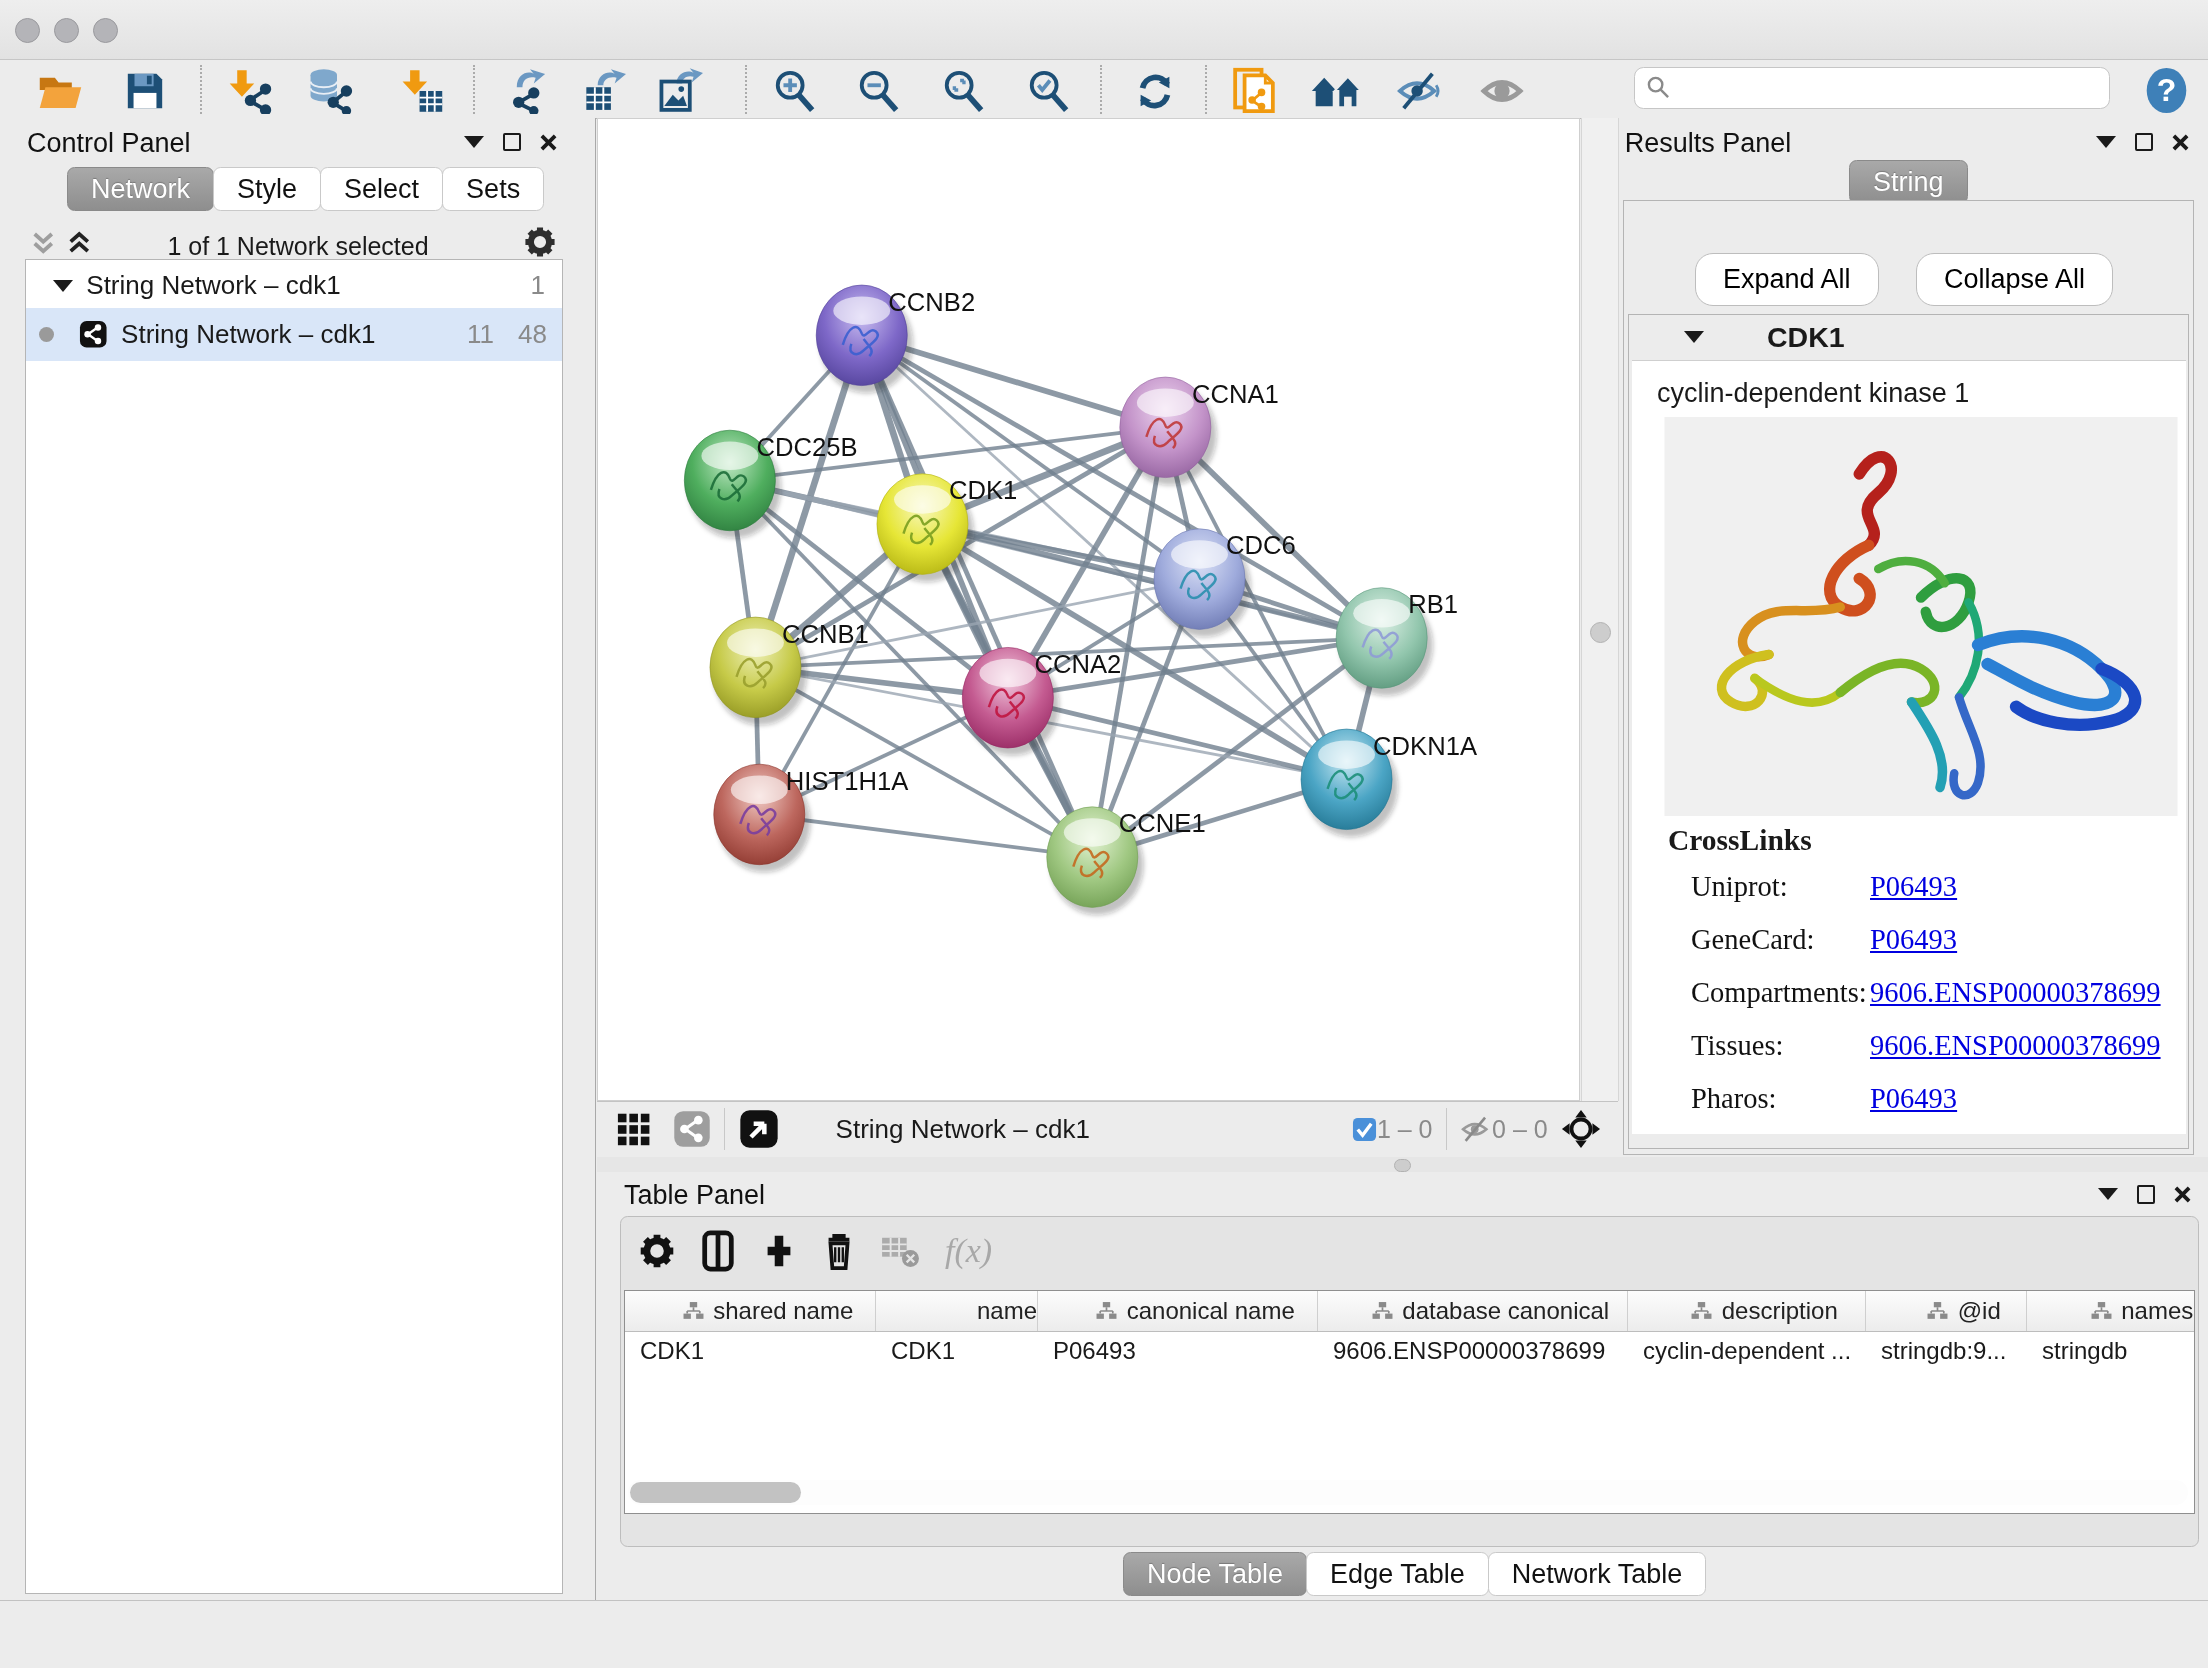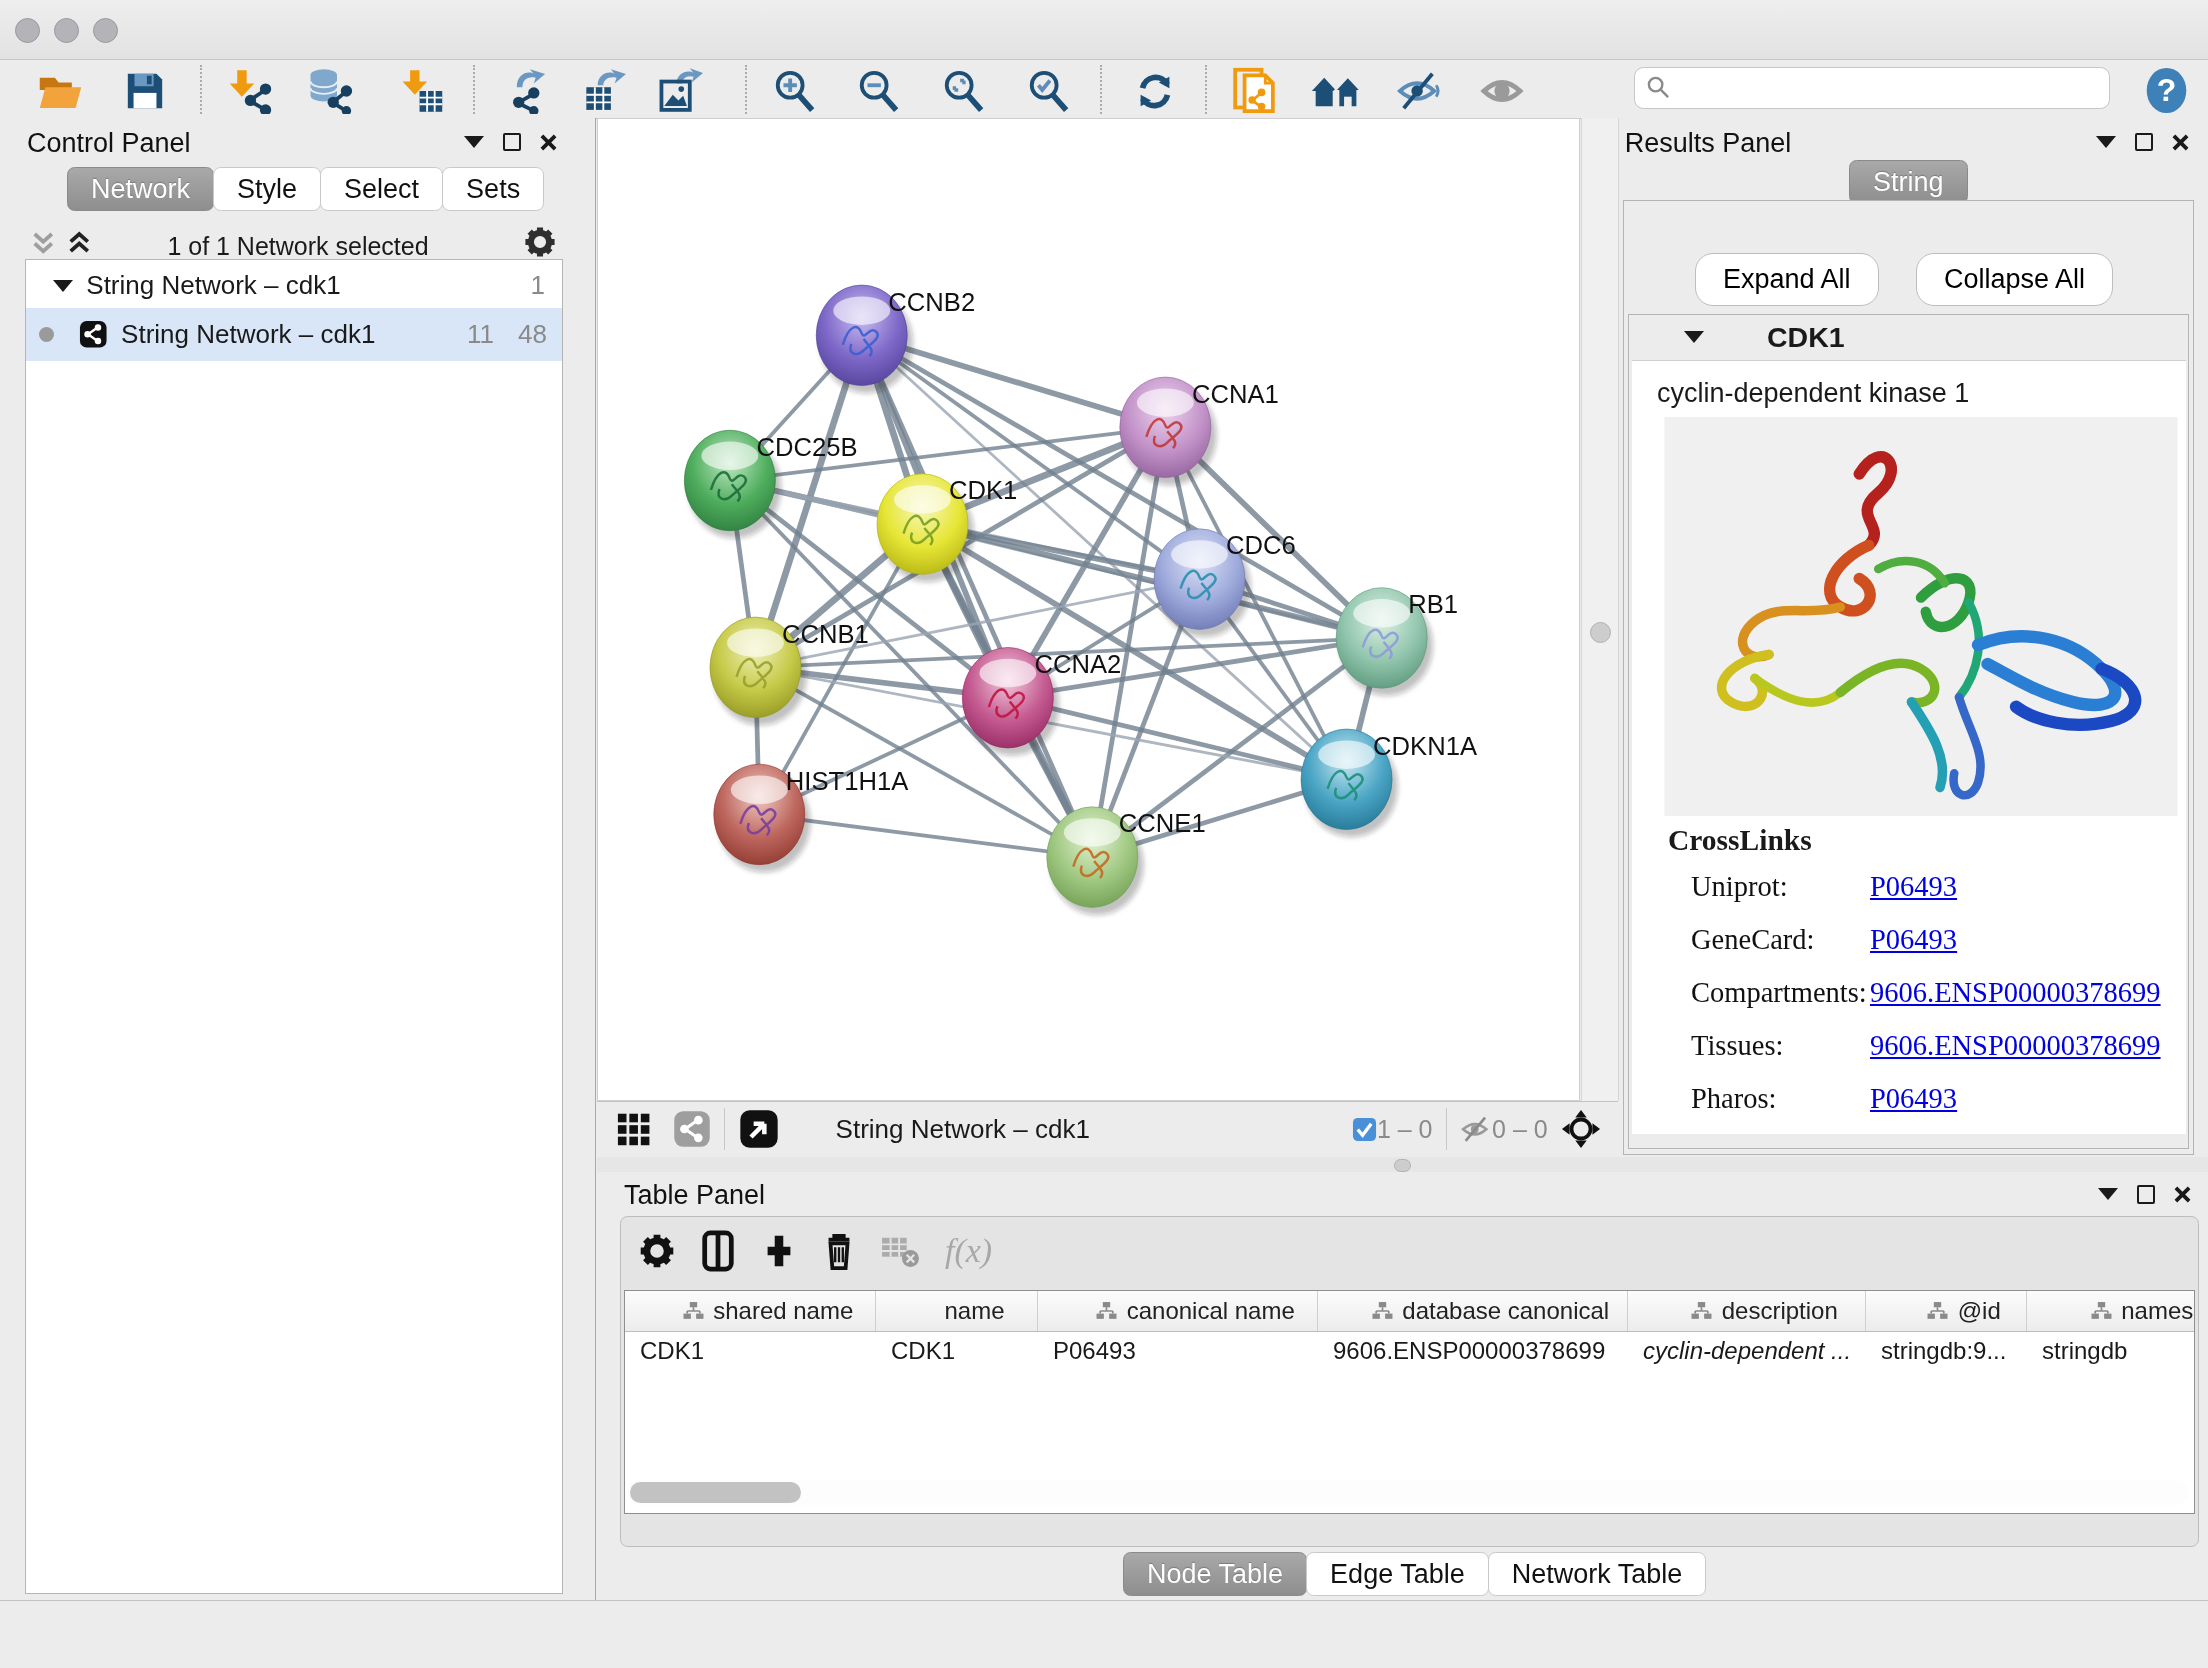--- a/index.html
+++ b/index.html
@@ -659,21 +659,21 @@
   <div id="tp-head">
       <div class="th" style="width: 251px;">
         <svg width="21" height="21" viewBox="0 0 20 20">
           <rect x="6.5" y="1" width="7" height="5" fill="#8a8a8a"></rect>
           <path d="M10 6 v3.5 M4 9.5 h12 M4 9.5 v2.5 M16 9.5 v2.5" stroke="#8a8a8a" stroke-width="1.6" fill="none"></path>
           <rect x="0.5" y="12" width="7" height="5" fill="#8a8a8a"></rect>
           <rect x="12.5" y="12" width="7" height="5" fill="#8a8a8a"></rect>
         </svg>
         <span>shared name</span>
       </div>
-      <div class="th" style="width: 162px;">
+      <div class="th" style="width: 162px; justify-content: flex-end;">
         <span>name</span>
       </div>
       <div class="th" style="width: 280px;">
         <svg width="21" height="21" viewBox="0 0 20 20">
           <rect x="6.5" y="1" width="7" height="5" fill="#8a8a8a"></rect>
           <path d="M10 6 v3.5 M4 9.5 h12 M4 9.5 v2.5 M16 9.5 v2.5" stroke="#8a8a8a" stroke-width="1.6" fill="none"></path>
           <rect x="0.5" y="12" width="7" height="5" fill="#8a8a8a"></rect>
           <rect x="12.5" y="12" width="7" height="5" fill="#8a8a8a"></rect>
         </svg>
         <span>canonical name</span>
@@ -713,21 +713,21 @@
           <rect x="12.5" y="12" width="7" height="5" fill="#8a8a8a"></rect>
         </svg>
         <span>namespace</span>
       </div>
     </div>
   <div id="tp-row">
       <div class="td" style="width: 251px;">CDK1</div>
       <div class="td" style="width: 162px;">CDK1</div>
       <div class="td" style="width: 280px;">P06493</div>
       <div class="td" style="width: 310px;">9606.ENSP00000378699</div>
-      <div class="td" style="width: 238px; font-style: italic;">cyclin-dependent ...</div>
+      <div class="td" style="width: 238px;">cyclin-dependent ...</div>
       <div class="td" style="width: 161px;">stringdb:9...</div>
       <div class="td" style="width: 247px;">stringdb</div>
     </div>
 </div>
 <div id="tp-hscroll" class="abs"></div>
 <div id="tp-thumb" class="abs"></div>
 <div class="pill-row abs" style="left:1124px;top:1552px" id="tp-tabs">
     <span class="pill sel">Node Table</span>
     <span class="pill">Edge Table</span>
     <span class="pill">Network Table</span>

